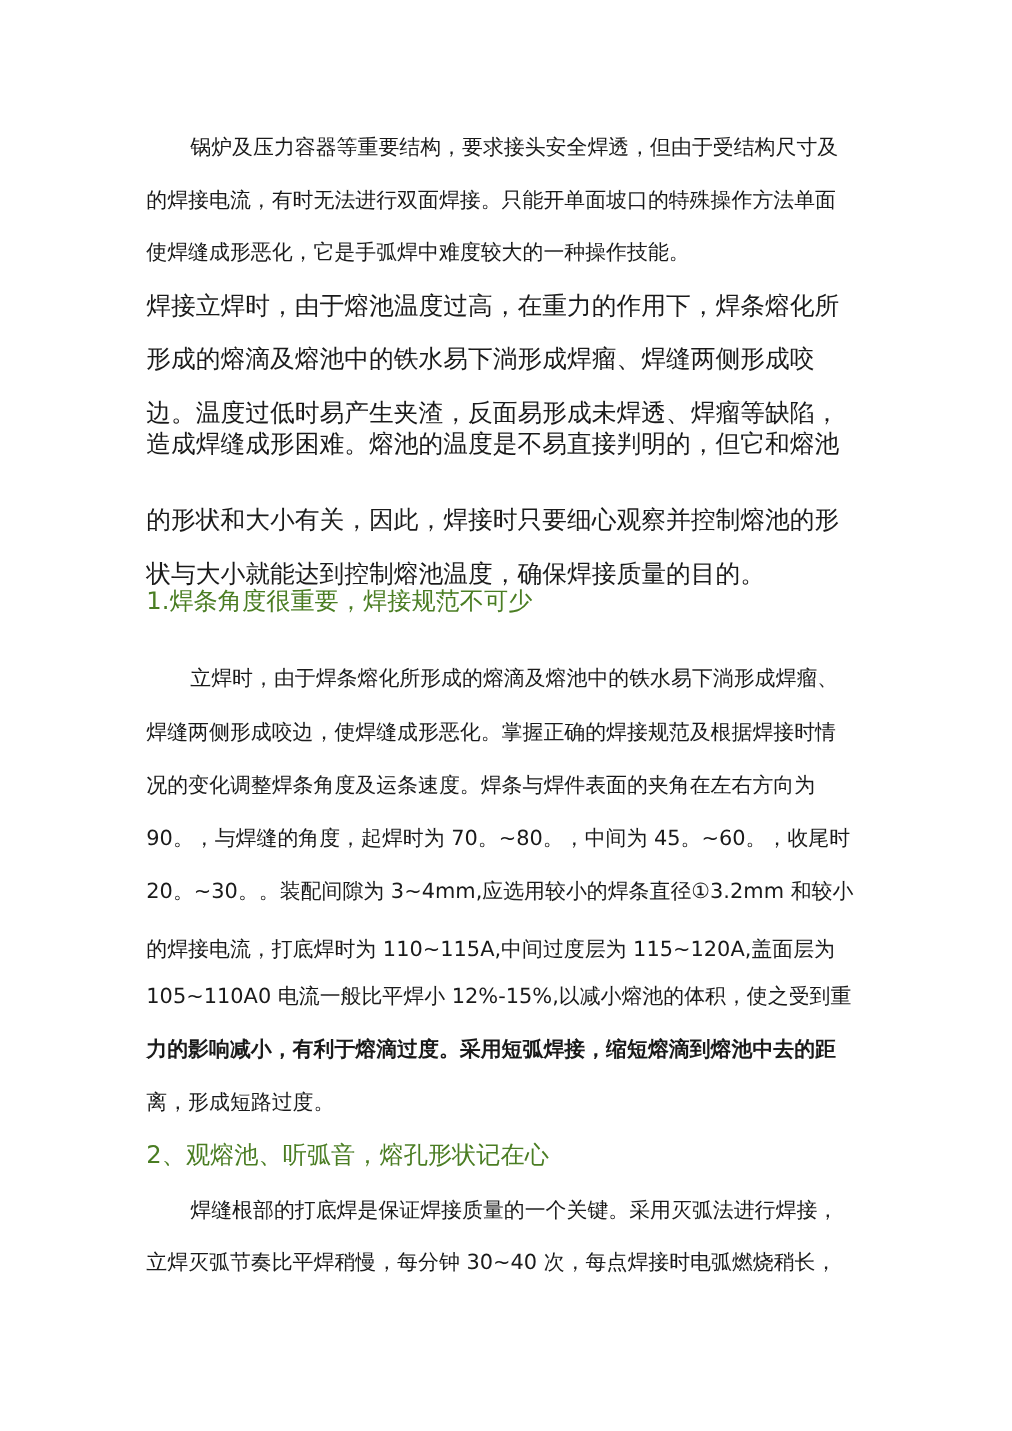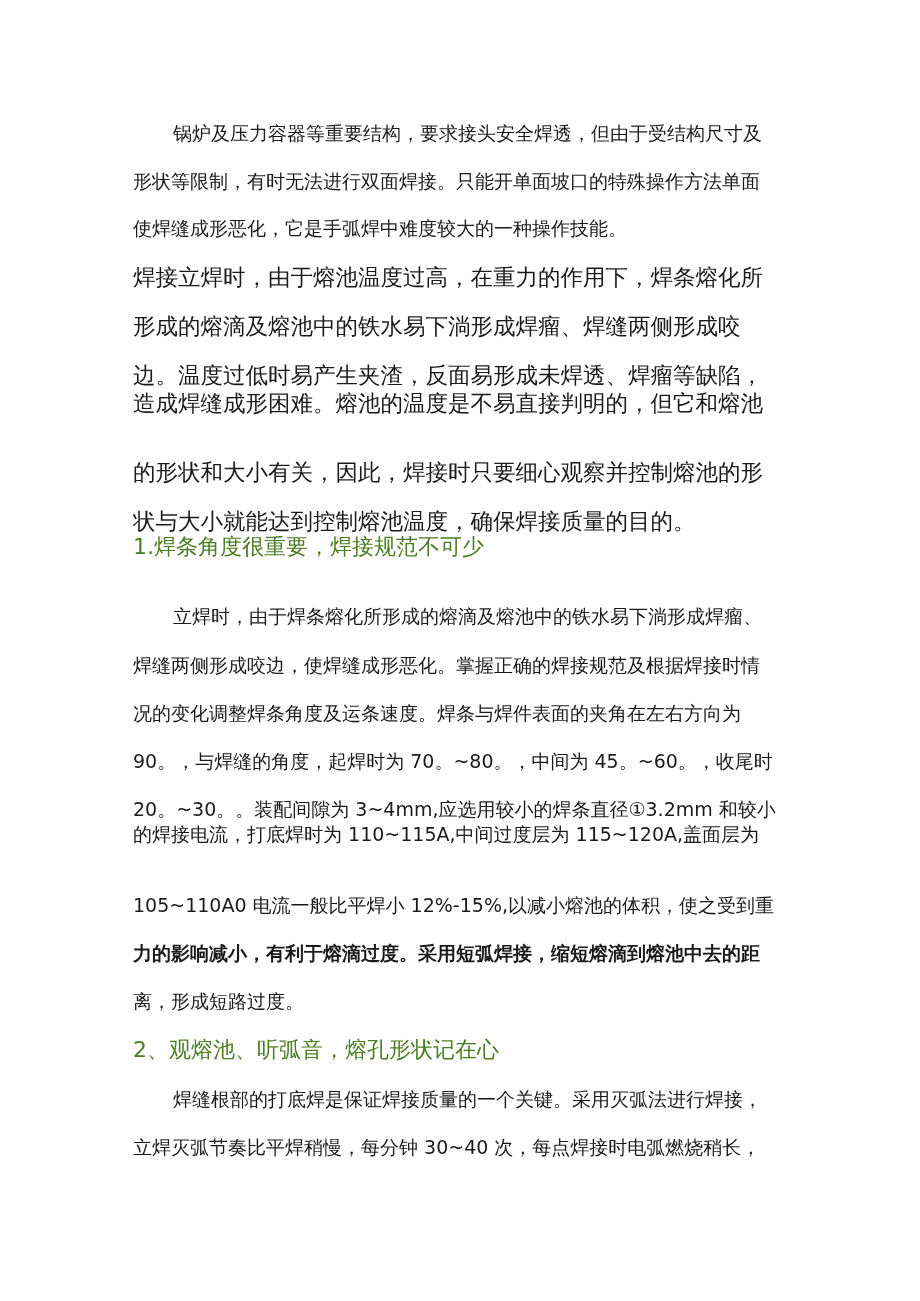--- a/index.html
+++ b/index.html
@@ -45,41 +45,41 @@
       font-size: 19px;
     }
   </style>
 </head>
 <body>
 
 <div class="page">
 
   <div>
     <div class="line small indent" style="top:121px;">锅炉及压力容器等重要结构，要求接头安全焊透，但由于受结构尺寸及</div>
-    <div class="line small" style="top:169px;">形状等限制，有时无法进行双面焊接。只能开单面坡口的特殊操作方法单面</div>
+    <div class="line small" style="top:169px;">的焊接电流，有时无法进行双面焊接。只能开单面坡口的特殊操作方法单面</div>
     <div class="line small" style="top:216px;">使焊缝成形恶化，它是手弧焊中难度较大的一种操作技能。</div>
   </div>
 
   <div>
     <div class="line large" style="top:262px;">焊接立焊时，由于熔池温度过高，在重力的作用下，焊条熔化所</div>
     <div class="line large" style="top:311px;">形成的熔滴及熔池中的铁水易下淌形成焊瘤、焊缝两侧形成咬</div>
     <div class="line large" style="top:360px;">边。温度过低时易产生夹渣，反面易形成未焊透、焊瘤等缺陷，</div>
     <div class="line large" style="top:388px;">造成焊缝成形困难。熔池的温度是不易直接判明的，但它和熔池</div>
     <div class="line large" style="top:457px;">的形状和大小有关，因此，焊接时只要细心观察并控制熔池的形</div>
     <div class="line large" style="top:506px;">状与大小就能达到控制熔池温度，确保焊接质量的目的。</div>
   </div>
 
   <div>
     <div class="line heading" style="top:532px;">1.焊条角度很重要，焊接规范不可少</div>
     <div class="line mix indent" style="top:604px;">立焊时，由于焊条熔化所形成的熔滴及熔池中的铁水易下淌形成焊瘤、</div>
     <div class="line mix" style="top:653px;">焊缝两侧形成咬边，使焊缝成形恶化。掌握正确的焊接规范及根据焊接时情</div>
     <div class="line mix" style="top:701px;">况的变化调整焊条角度及运条速度。焊条与焊件表面的夹角在左右方向为</div>
     <div class="line mix" style="top:749px;">90。，与焊缝的角度，起焊时为 70。~80。，中间为 45。~60。，收尾时</div>
     <div class="line mix" style="top:797px;">20。~30。。装配间隙为 3~4mm,应选用较小的焊条直径①3.2mm 和较小</div>
-    <div class="line mix" style="top:822px;text-align:right;">的焊接电流，打底焊时为 110~115A,中间过度层为 115~120A,盖面层为</div>
+    <div class="line mix" style="top:850px;text-align:right;">的焊接电流，打底焊时为 110~115A,中间过度层为 115~120A,盖面层为</div>
     <div class="line mix" style="top:893px;">105~110A0 电流一般比平焊小 12%-15%,以减小熔池的体积，使之受到重</div>
     <div class="line mix" style="top:941px;font-weight:bold;">力的影响减小，有利于熔滴过度。采用短弧焊接，缩短熔滴到熔池中去的距</div>
     <div class="line mix" style="top:989px;">离，形成短路过度。</div>
   </div>
 
   <div>
     <div class="line heading" style="top:1035px;">2、观熔池、听弧音，熔孔形状记在心</div>
     <div class="line mix indent" style="top:1087px;">焊缝根部的打底焊是保证焊接质量的一个关键。采用灭弧法进行焊接，</div>
     <div class="line mix" style="top:1135px;">立焊灭弧节奏比平焊稍慢，每分钟 30~40 次，每点焊接时电弧燃烧稍长，</div>
   </div>

